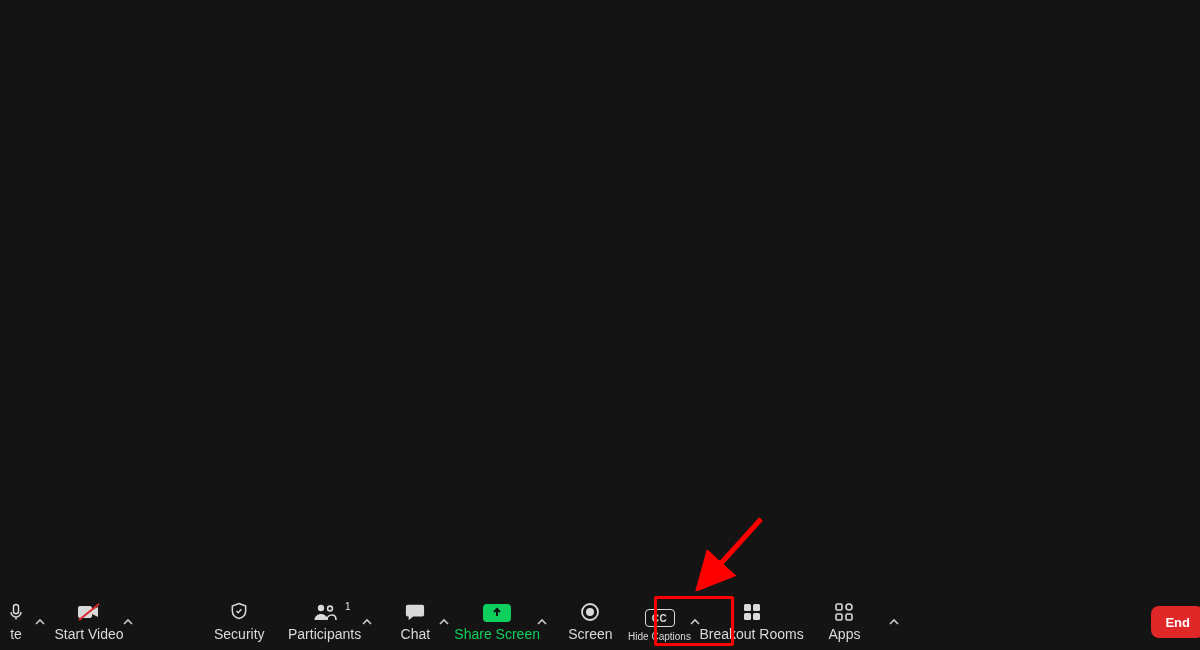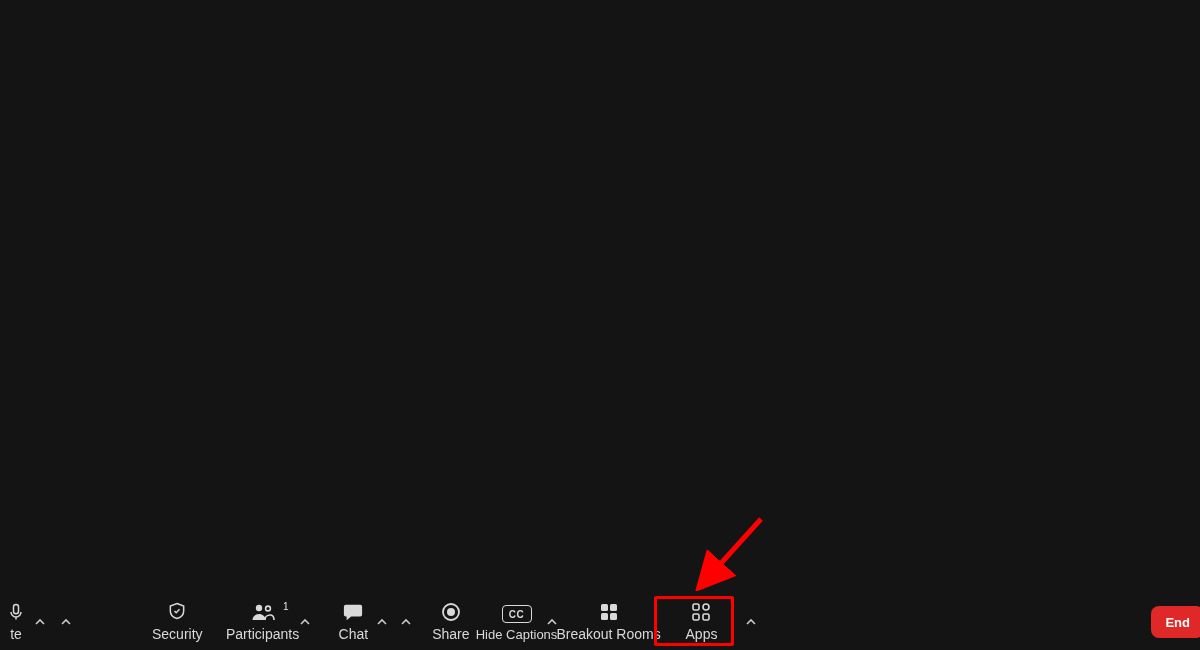--- a/index.html
+++ b/index.html
@@ -46,20 +46,32 @@
       <div class="lbl">te</div>
     </div>
     <div class="chev">
       <svg width="10" height="10" viewBox="0 0 10 10" fill="none" stroke-width="1.6">
           <path d="M1 7 L5 3 L9 7"></path>
         </svg>
     </div>
 
     <div class="spacer-sm"></div>
 
+    <div class="tool" style="width:62px;">
+      <div class="ico" style="position:relative;">
+        <svg width="24" height="20" viewBox="0 0 24 20" fill="#d9d9d9">
+          <rect x="1" y="4" width="14" height="12" rx="2"></rect>
+          <path d="M15 8 L21 5 L21 15 L15 12 Z"></path>
+        </svg>
+        <svg class="slash" viewBox="0 0 24 20">
+            <line x1="2" y1="18" x2="22" y2="2" stroke="#e02828" stroke-width="2"></line>
+          </svg>
+      </div>
+      <div class="lbl">Start Video</div>
+    </div>
     <div class="chev">
       <svg width="10" height="10" viewBox="0 0 10 10" fill="none" stroke-width="1.6">
           <path d="M1 7 L5 3 L9 7"></path>
         </svg>
     </div>
 
     <div style="width:70px; flex:0 0 auto;"></div>
 
     <div class="tool">
       <div class="ico">
@@ -102,46 +114,57 @@
       <div class="lbl">Chat</div>
     </div>
     <div class="chev">
       <svg width="10" height="10" viewBox="0 0 10 10" fill="none" stroke-width="1.6">
           <path d="M1 7 L5 3 L9 7"></path>
         </svg>
     </div>
 
     <div style="width:6px; flex:0 0 auto;"></div>
 
+    <div class="tool green" style="width:74px;">
+      <div class="ico">
+        <div class="ss-rect">
+          <svg width="12" height="12" viewBox="0 0 12 12" fill="none" stroke="#111" stroke-width="2">
+            <path d="M6 9V3"></path>
+              <path d="M3 5l3-3 3 3"></path>
+          </svg>
+        </div>
+      </div>
+      <div class="lbl">Share Screen</div>
+    </div>
     <div class="chev">
       <svg width="10" height="10" viewBox="0 0 10 10" fill="none" stroke-width="1.6">
           <path d="M1 7 L5 3 L9 7"></path>
         </svg>
     </div>
 
     <div style="width:10px; flex:0 0 auto;"></div>
 
     <div class="tool">
       <div class="ico">
         <svg width="20" height="20" viewBox="0 0 20 20" fill="none">
           <circle cx="10" cy="10" r="8" stroke="#d9d9d9" stroke-width="1.8"></circle>
           <circle cx="10" cy="10" r="4" fill="#d9d9d9"></circle>
         </svg>
       </div>
-      <div class="lbl">Share</div>
+      <div class="lbl">Screen</div>
     </div>
 
     <div style="width:14px; flex:0 0 auto;"></div>
 
     <div class="cluster">
       <div class="tool" style="width:54px;">
         <div class="ico">
           <div class="cc-pill">CC</div>
         </div>
-        <div class="lbl" style="font-size:13px;">Hide Captions</div>
+        <div class="lbl" style="font-size:10px;">Hide Captions</div>
       </div>
       <div class="chev">
         <svg width="10" height="10" viewBox="0 0 10 10" fill="none" stroke-width="1.6">
             <path d="M1 7 L5 3 L9 7"></path>
           </svg>
       </div>
     </div>
 
     <div style="width:4px; flex:0 0 auto;"></div>
 

